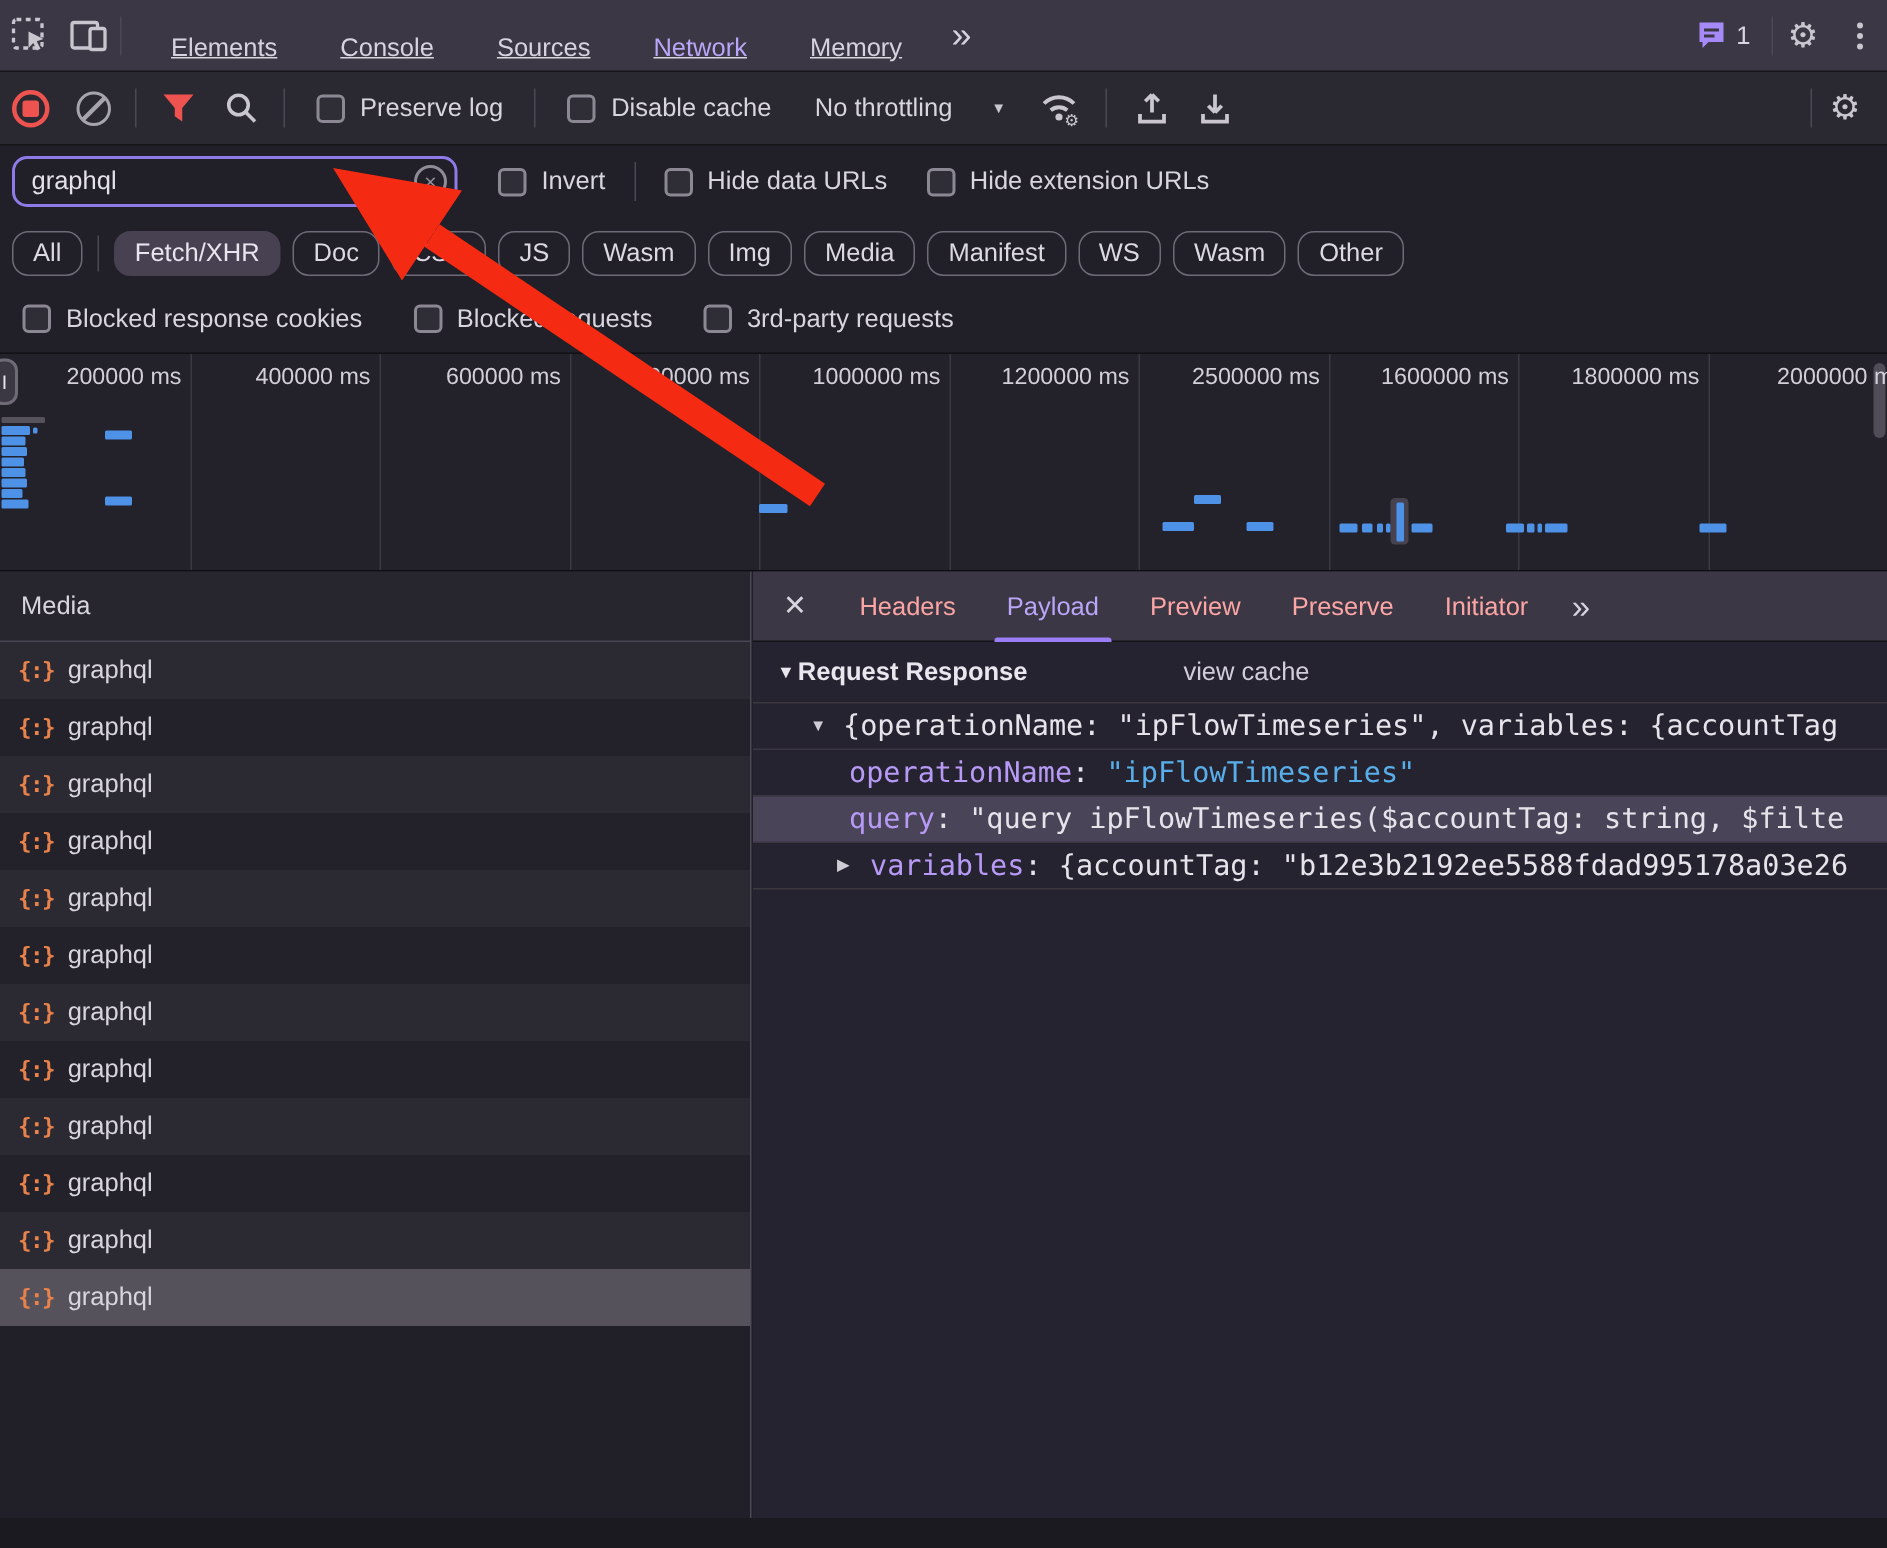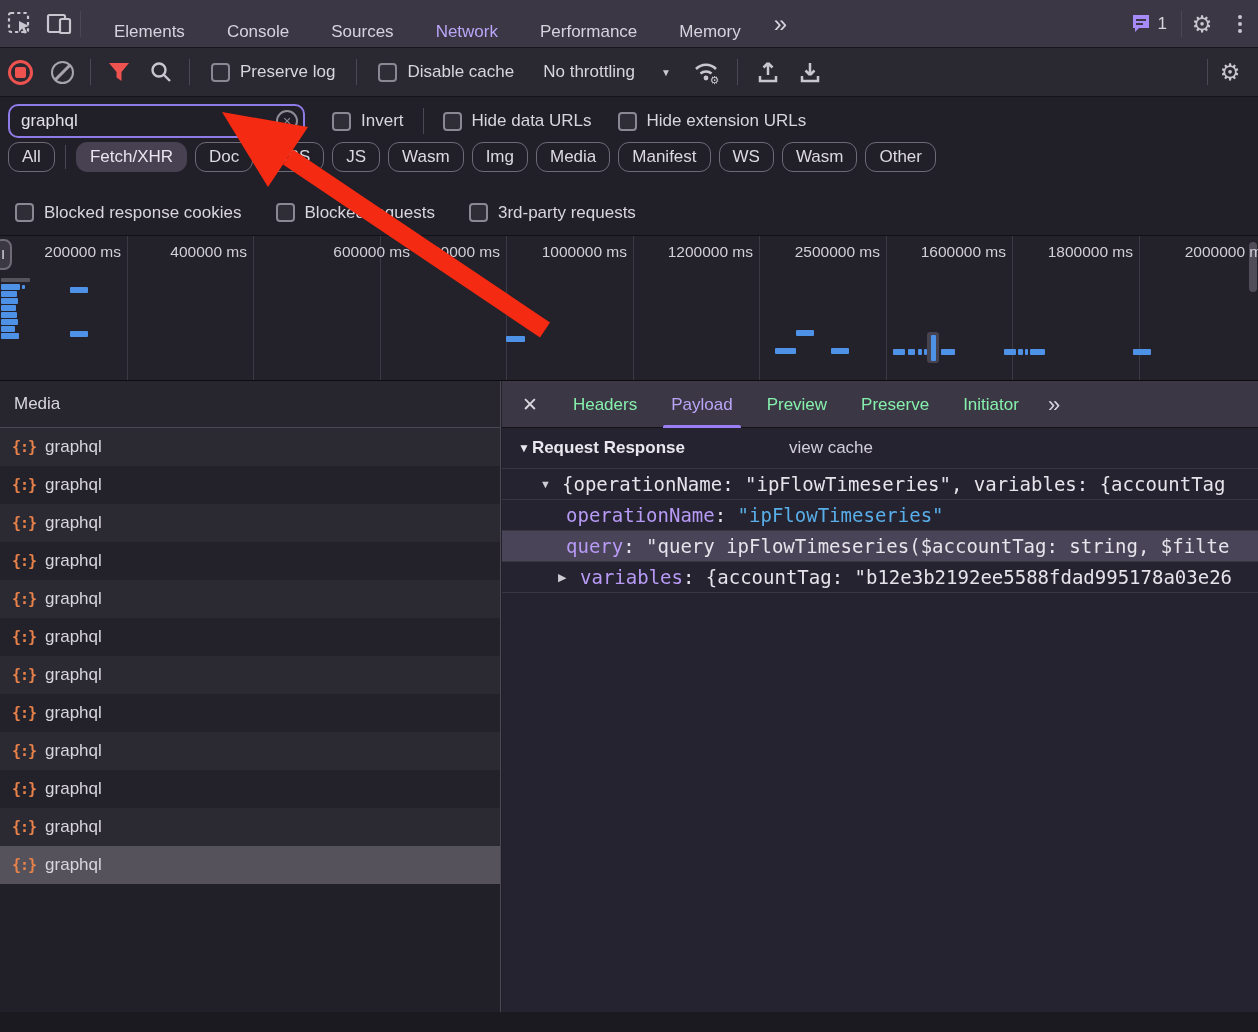--- a/index.html
+++ b/index.html
@@ -53,21 +53,21 @@
     border:2px solid #8f7be8; border-radius:10px; background:#211f27;
     display:flex; align-items:center;
   }
   .filter-input .val { padding-left:11px; color:#e4e1e9; }
   .clear-x {
     position:absolute; right:5px; top:4px; width:22px; height:22px; border:2px solid #8f8c98;
     border-radius:50%; color:#8f8c98; font-size:11px; display:flex; align-items:center; justify-content:center;
   }
   
   .chiprow {
-    position:absolute; left:0; top:134px; width:1024px; height:45px;
+    position:absolute; left:0; top:146px; width:1024px; height:45px;
     display:flex; align-items:center; gap:8px; padding-left:8px;
   }
   .chip {
     padding:4px 13px; border:1.5px solid #6e6a78; border-radius:11px;
     color:#dcd9e2; font-weight:500; white-space:nowrap;
   }
   .chip.selected { background:#474152; border-color:#474152; color:#e8e5ee; }
   
   .blockedrow {
     position:absolute; left:0; top:190px; width:1258px; height:45px;
@@ -106,21 +106,21 @@
   }
   .right-panel {
     position:absolute; left:502px; top:381px; width:756px; height:651px;
     background:#262331;
   }
   .detail-tabs {
     height:47px; background:#3b3744; border-bottom:1px solid #141318;
     display:flex; align-items:center;
   }
   .close-x { padding:0 18px 0 20px; font-size:19px; color:#d8d5de; }
-  .dtab { position:relative; height:47px; line-height:47px; padding:0 17px; color:#86efac; }
+  .dtab { position:relative; height:47px; line-height:47px; padding:0 17px; color:#fca5a5; }
   .dtab.active { color:#b9a6f8; }
   .dtab.active::after {
     content:""; position:absolute; left:9px; right:9px; bottom:0; height:3px;
     background:#9a7ef5; border-radius:2px 2px 0 0;
   }
   .payload { position:absolute; left:0; top:47px; right:0; bottom:0; }
   .pl-header { display:flex; align-items:center; height:40px; padding-left:16px; }
   .pl-header .tri { font-size:12px; color:#e9e6ee; margin-right:2px; }
   .pl-header .title { font-weight:bold; color:#e9e6ee; }
   .pl-header .viewsrc { margin-left:104px; color:#d2ced9; }
@@ -154,26 +154,25 @@
         <path d="M12 10 L22 15 L17.5 16.5 L20 21.5 L17.6 22.7 L15.2 17.6 L12 21 Z" fill="#c9c6d0"></path>
       </svg>
     </div>
     <div class="icon-btn">
       <svg class="ic" width="28" height="24" viewBox="0 0 28 24">
         <rect x="2" y="3" width="17" height="17" rx="1.5" fill="none" stroke="#c9c6d0" stroke-width="2.2"></rect>
         <rect x="14" y="7" width="10" height="14" rx="1.5" fill="#3b3744" stroke="#c9c6d0" stroke-width="2.2"></rect>
       </svg>
     </div>
     <div class="vdiv"></div>
-    <div id="main-tabs" style="display:flex;height:32px;margin-left:12px;">
+    <div id="main-tabs" style="display:flex;height:32px;margin-left:12px;text-decoration:underline;">
         <div class="tab">Elements</div>
         <div class="tab">Console</div>
         <div class="tab">Sources</div>
         <div class="tab active">Network</div>
-        <div class="tab">Performance</div>
         <div class="tab">Memory</div>
       </div>
     <div class="chev">»</div>
     <div class="spacer"></div>
     <div class="issues">
       <svg class="ic" width="20" height="19" viewBox="0 0 20 19">
         <path d="M2 1 h16 v13 h-10 l-4 4 v-4 h-2 Z" fill="#a58af8"></path>
         <rect x="5" y="5" width="10" height="2" fill="#3b3744"></rect>
         <rect x="5" y="9" width="7" height="2" fill="#3b3744"></rect>
       </svg>
@@ -305,21 +304,21 @@
     </div>
 
   <div class="timeline" id="timeline">
     <div class="tl-pill-left">I</div>
     <div class="tl-pill-right"></div>
   <div class="gridline" style="left: 127px;"></div>
       <div class="ticklabel" style="right: 1137px;">200000 ms</div>
       <div class="gridline" style="left: 253px;"></div>
       <div class="ticklabel" style="right: 1011px;">400000 ms</div>
       <div class="gridline" style="left: 380px;"></div>
-      <div class="ticklabel" style="right: 848px;">600000 ms</div>
+      <div class="ticklabel" style="right: 884px;">600000 ms</div>
       <div class="gridline" style="left: 506px;"></div>
       <div class="ticklabel" style="right: 758px;">800000 ms</div>
       <div class="gridline" style="left: 633px;"></div>
       <div class="ticklabel" style="right: 631px;">1000000 ms</div>
       <div class="gridline" style="left: 759px;"></div>
       <div class="ticklabel" style="right: 505px;">1200000 ms</div>
       <div class="gridline" style="left: 886px;"></div>
       <div class="ticklabel" style="right: 378px;">2500000 ms</div>
       <div class="gridline" style="left: 1012px;"></div>
       <div class="ticklabel" style="right: 252px;">1600000 ms</div>

